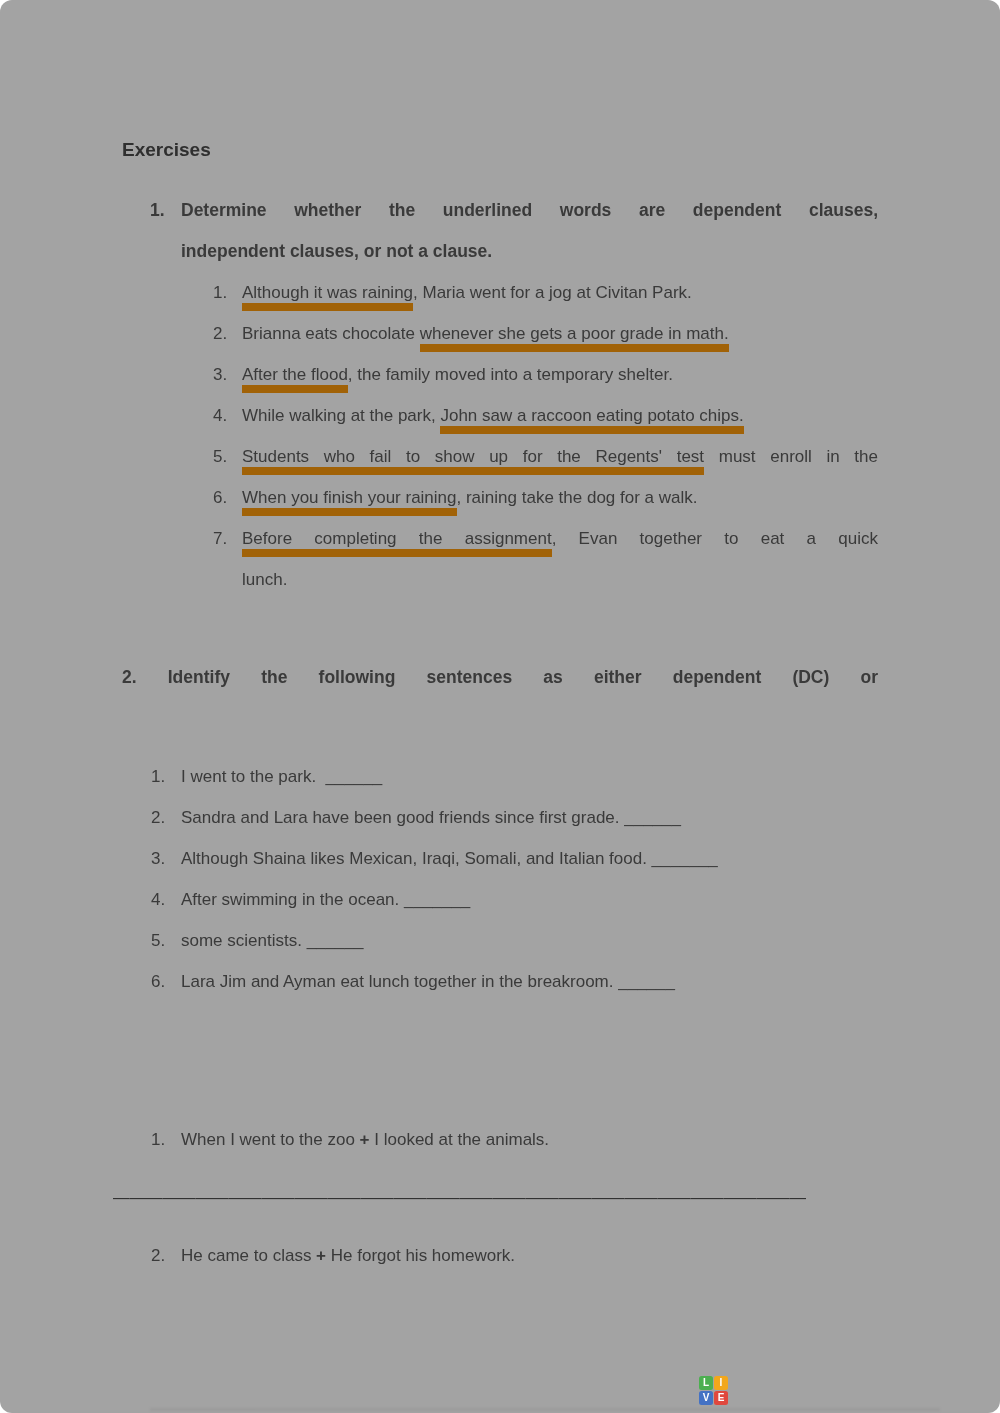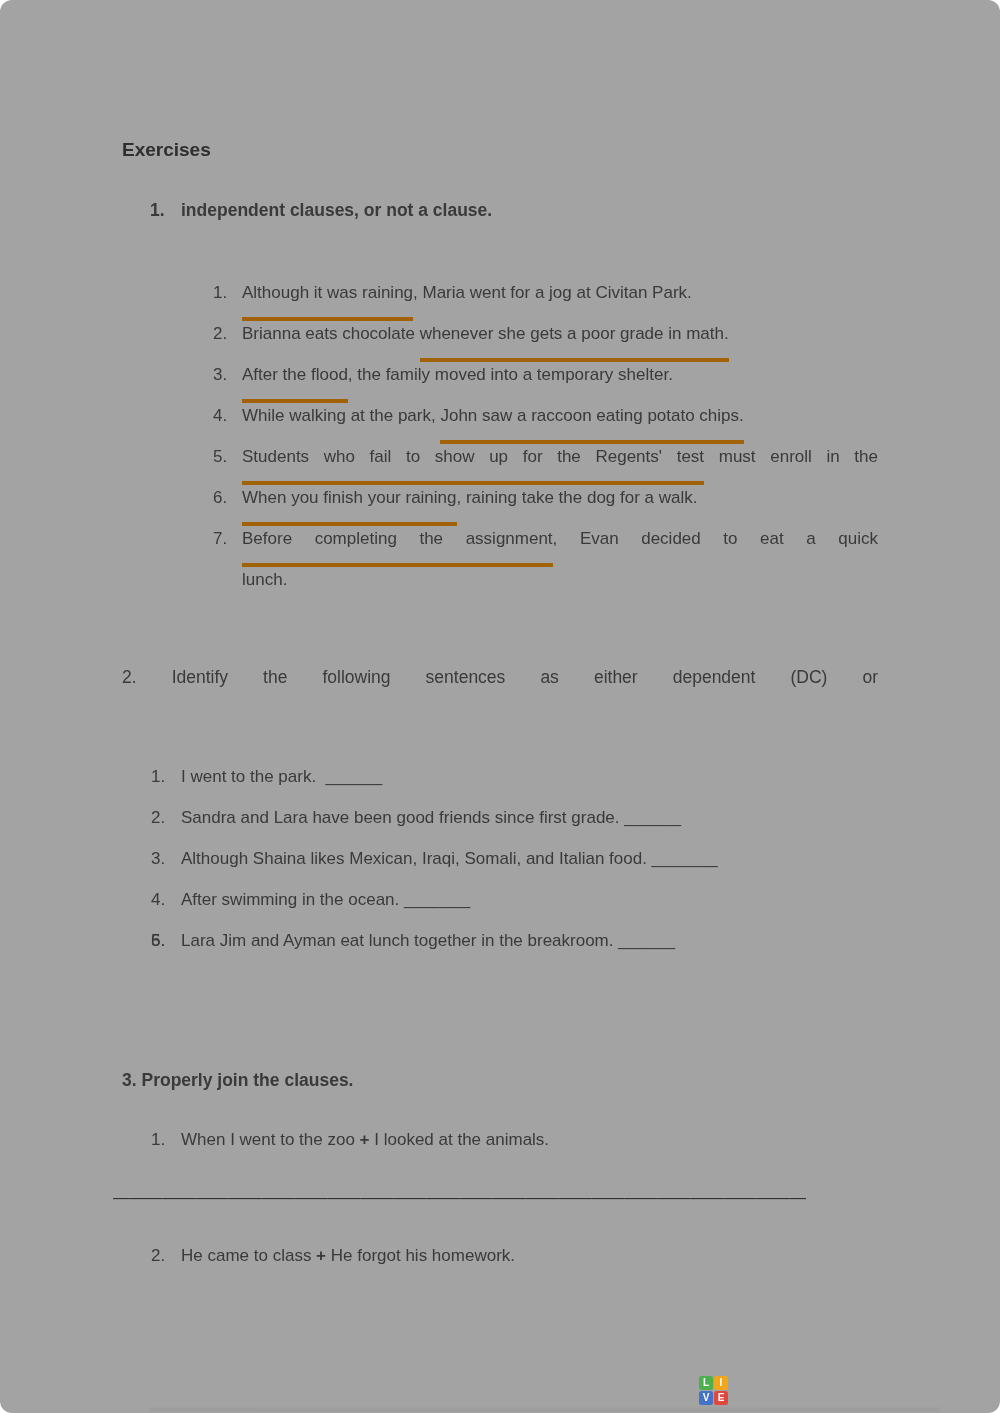--- a/index.html
+++ b/index.html
@@ -10,39 +10,39 @@
   }
   .abs { position:absolute; left:122px; width:756px; box-sizing:border-box; }
   .body-text { font-size:17px; line-height:41px; }
   .bold { font-weight:bold; }
 
   .title { top:139px; font-size:19px; line-height:22px; font-weight:bold; color:#2f2f2f; }
 
   .h1block { top:190px; padding-left:59px; font-size:17.5px; line-height:41px; font-weight:bold; }
   .h1block .num { position:absolute; left:28px; top:0; }
 
-  .h2block { top:657px; font-size:17.5px; line-height:41px; font-weight:normal; }
+  .h2block { top:657px; font-size:17.5px; line-height:41px; font-weight:bold; }
   .h3block { top:1060px; font-size:17.5px; line-height:41px; font-weight:bold; }
 
   .jlast { text-align:justify; text-align-last:justify; }
 
   .list .li { position:relative; width:756px; box-sizing:border-box; }
   .s1 { top:272px; }
   .s1 .li { padding-left:120px; }
   .s1 .num { position:absolute; left:91px; top:0; }
   .s2 { top:756px; }
   .s2 .li { padding-left:59px; }
   .s2 .num { position:absolute; left:29px; top:0; }
   .s3item { padding-left:59px; }
   .s3item .num { position:absolute; left:29px; top:0; }
   .s3item1 { top:1119px; }
   .s3item2 { top:1235px; }
 
   .nw { white-space:nowrap; }
-  .u  { border-bottom:4px solid #a16207; padding-bottom:15px; }
+  .u  { border-bottom:8px solid #a16207; padding-bottom:1px; }
 
   .separator { top:1177px; left:113px; width:780px; font-size:16.5px; line-height:41px;
                letter-spacing:0; white-space:nowrap; color:#2f2f2f; }
 
   .logo { position:absolute; left:699px; top:1374px; height:32px;
           display:flex; align-items:center; gap:3px; cursor:pointer; }
   .logo-grid { width:29px; height:29px; display:grid;
                grid-template-columns:1fr 1fr; grid-template-rows:1fr 1fr; gap:1px; }
   .tile { border-radius:2.5px; display:flex; align-items:center; justify-content:center;
           color:#ffffff; font-size:10px; font-weight:bold; line-height:1; }
@@ -53,20 +53,21 @@
 </style>
 </head>
 <body>
 
 <div class="page">
 
   <div class="abs title">Exercises</div>
 
   <div class="abs h1block">
     <span class="num">1.</span>
+    <div class="jlast">Determine whether the underlined words are dependent clauses,</div>
     <div>independent clauses, or not a clause.</div>
   </div>
 
   <div class="abs list s1 body-text">
     <div class="li nw">
       <span class="num">1.</span><span class="u">Although it was raining</span><span>, Maria went for a jog at Civitan Park.</span>
     </div>
     <div class="li nw">
       <span class="num">2.</span><span>Brianna eats chocolate </span><span class="u">whenever she gets a poor grade in math.</span>
     </div>
@@ -78,21 +79,21 @@
     </div>
     <div class="li">
       <span class="num">5.</span>
       <div class="jlast"><span class="u">Students who fail to show up for the Regents' test</span><span> must enroll in the</span></div>
     </div>
     <div class="li nw">
       <span class="num">6.</span><span class="u">When you finish your raining</span><span>, raining take the dog for a walk.</span>
     </div>
     <div class="li">
       <span class="num">7.</span>
-      <div class="jlast"><span class="u">Before completing the assignment</span><span>, Evan decided to eat a quick</span></div>
+      <div class="jlast"><span class="u">Before completing the assignment</span><span>, Evan together to eat a quick</span></div>
       <div>lunch.</div>
     </div>
   </div>
 
   <div class="abs h2block">
     <div class="jlast">2. Identify the following sentences as either dependent (DC) or</div>
   </div>
 
   <div class="abs list s2 body-text">
     <div class="li nw">
@@ -102,27 +103,27 @@
       <span class="num">2.</span><span>Sandra and Lara have been good friends since first grade. </span><span>______</span>
     </div>
     <div class="li nw">
       <span class="num">3.</span><span>Although Shaina likes Mexican, Iraqi, Somali, and Italian food. </span><span>_______</span>
     </div>
     <div class="li nw">
       <span class="num">4.</span><span>After swimming in the ocean. </span><span>_______</span>
     </div>
     <div class="li">
       <span class="num">5.</span>
+      <div><span>some scientists. </span><span>______</span></div>
     </div>
     <div class="li nw">
       <span class="num">6.</span><span>Lara Jim and Ayman eat lunch together in the breakroom. </span><span>______</span>
     </div>
   </div>
 
-  <div class="abs h3block">3. Properly join the clauses.</div>
 
   <div class="abs s3item s3item1 body-text nw">
     <span class="num">1.</span><span>When I went to the zoo </span><span class="bold">+</span><span> I looked at the animals.</span>
   </div>
 
   <div class="separator abs" style="left:113px;">——————————————————————————————————————————</div>
 
   <div class="abs s3item s3item2 body-text nw">
     <span class="num">2.</span><span>He came to class </span><span class="bold">+</span><span> He forgot his homework.</span>
   </div>

